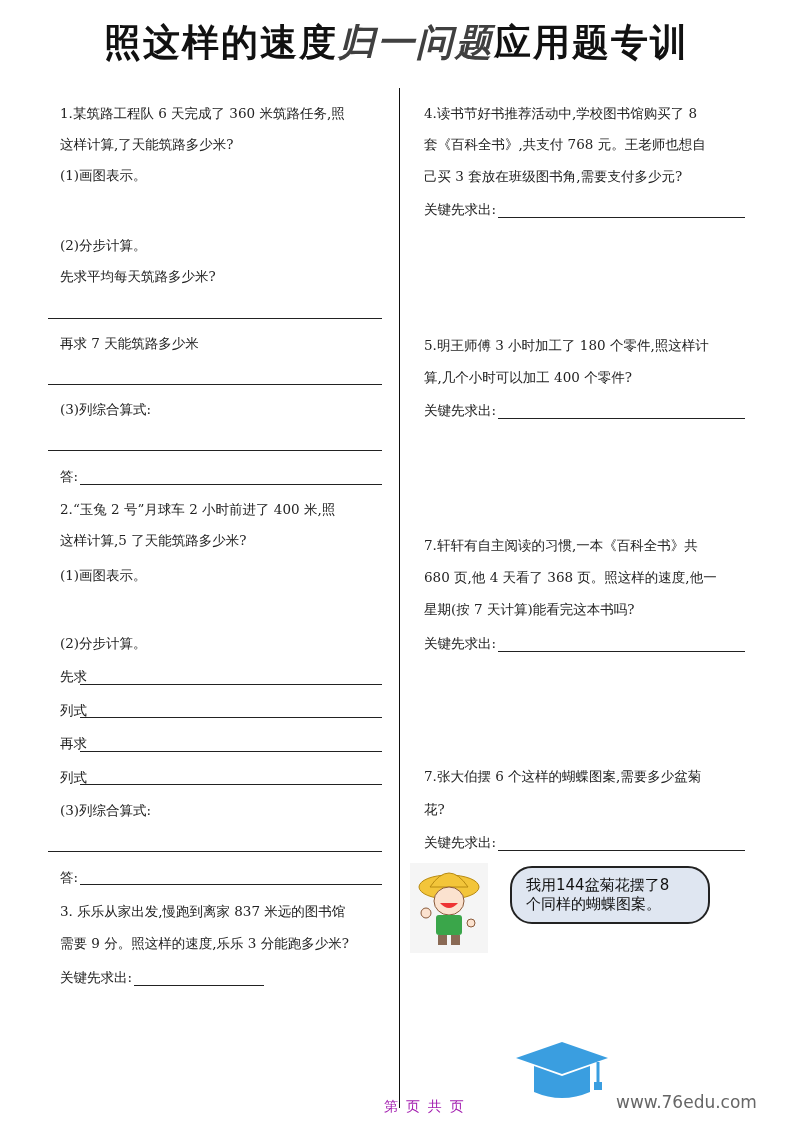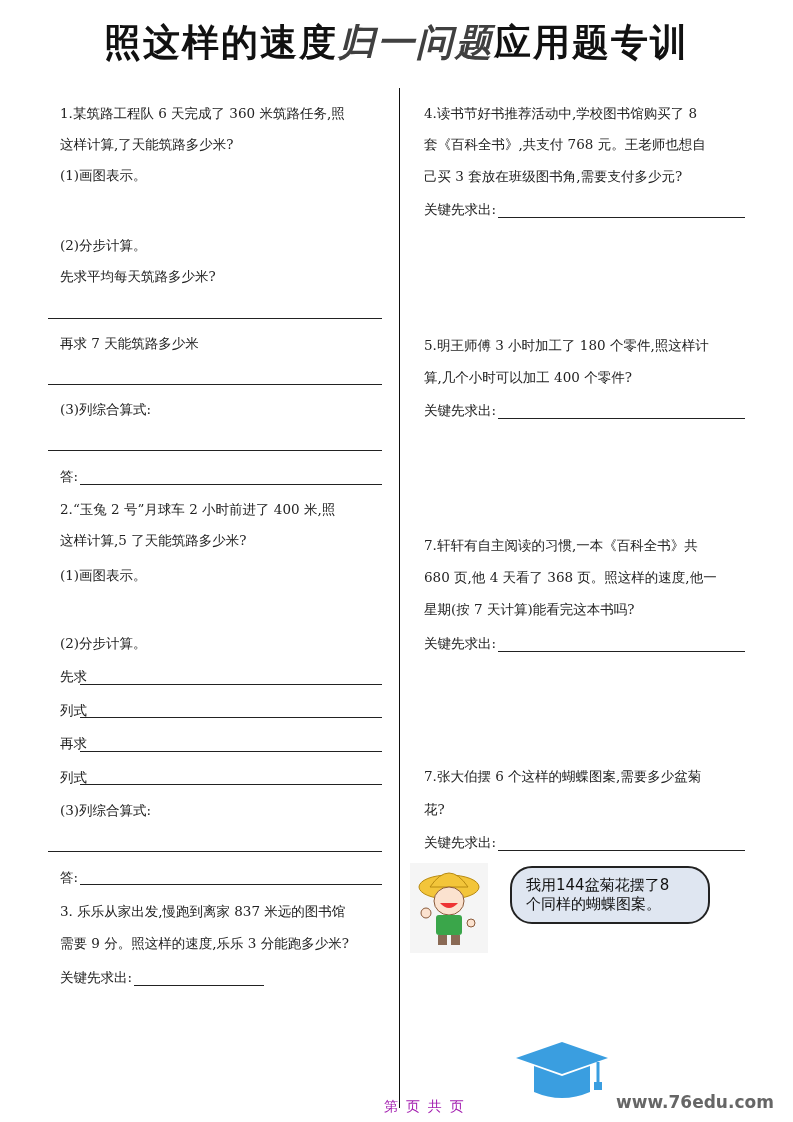--- a/index.html
+++ b/index.html
@@ -26,21 +26,21 @@
       position: absolute; top: 1098px; left: 352px; font-size: 14px;
       font-family: Liberation Sans, sans-serif; color: #a21caf; letter-spacing: 2px; margin-left: 32px;
     }
     .logo { position: absolute; left: 512px; top: 1040px; width: 280px; height: 80px; }
     .logo-name {
       position: absolute; left: 102px; top: 3px; font-family: "DejaVu Sans", sans-serif;
       font-size: 38px; font-weight: bold; color: #ec4f87; letter-spacing: 1px;
     }
     .logo-url {
       position: absolute; left: 104px; top: 52px; font-family: "DejaVu Sans", sans-serif;
-      font-size: 17px; font-weight: bold; color: #666;
+      font-size: 17px; font-weight: normal; color: #666;
     }
     .character { position: absolute; left: 410px; top: 863px; width: 78px; height: 90px; background: #f5f5f5; }
     .bubble {
       position: absolute; left: 510px; top: 866px; width: 200px; height: 58px;
       background: #dfe6f1; border: 2px solid #222; border-radius: 22px;
       font-family: "DejaVu Sans", sans-serif; font-size: 15px; color: #111;
       padding: 8px 0 0 14px; box-sizing: border-box; line-height: 19px;
     }
   </style>
 </head>

